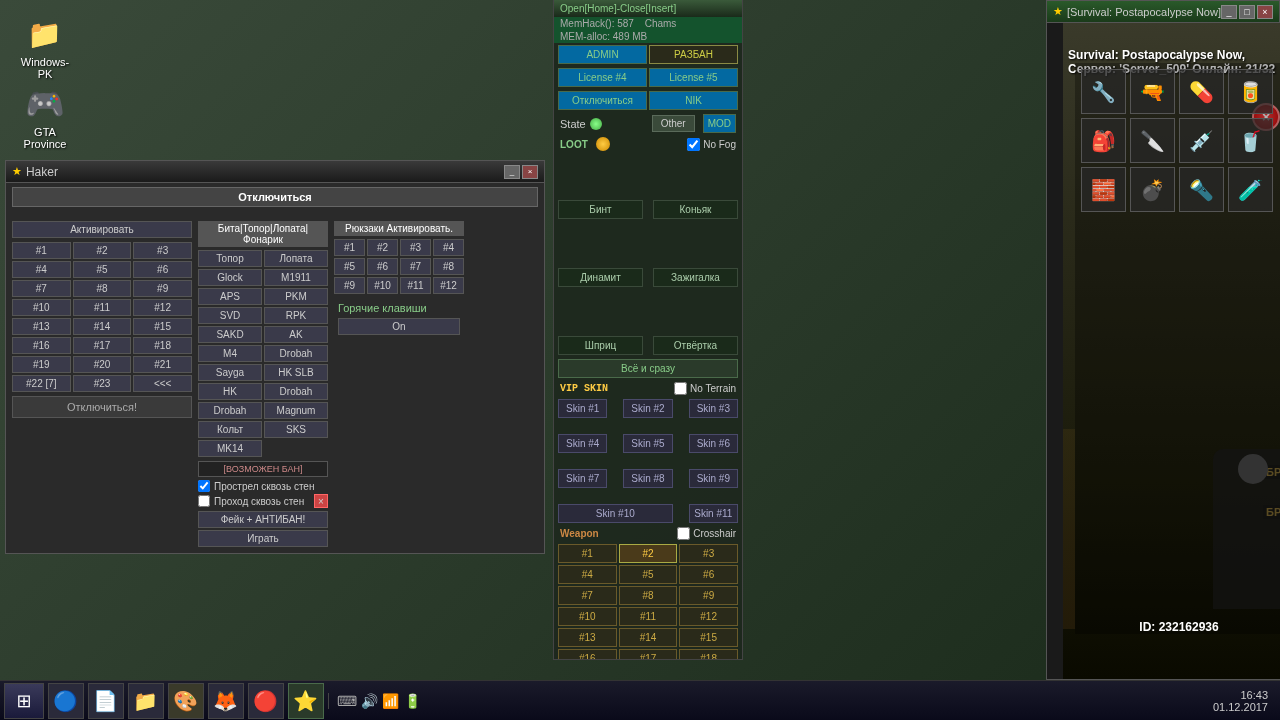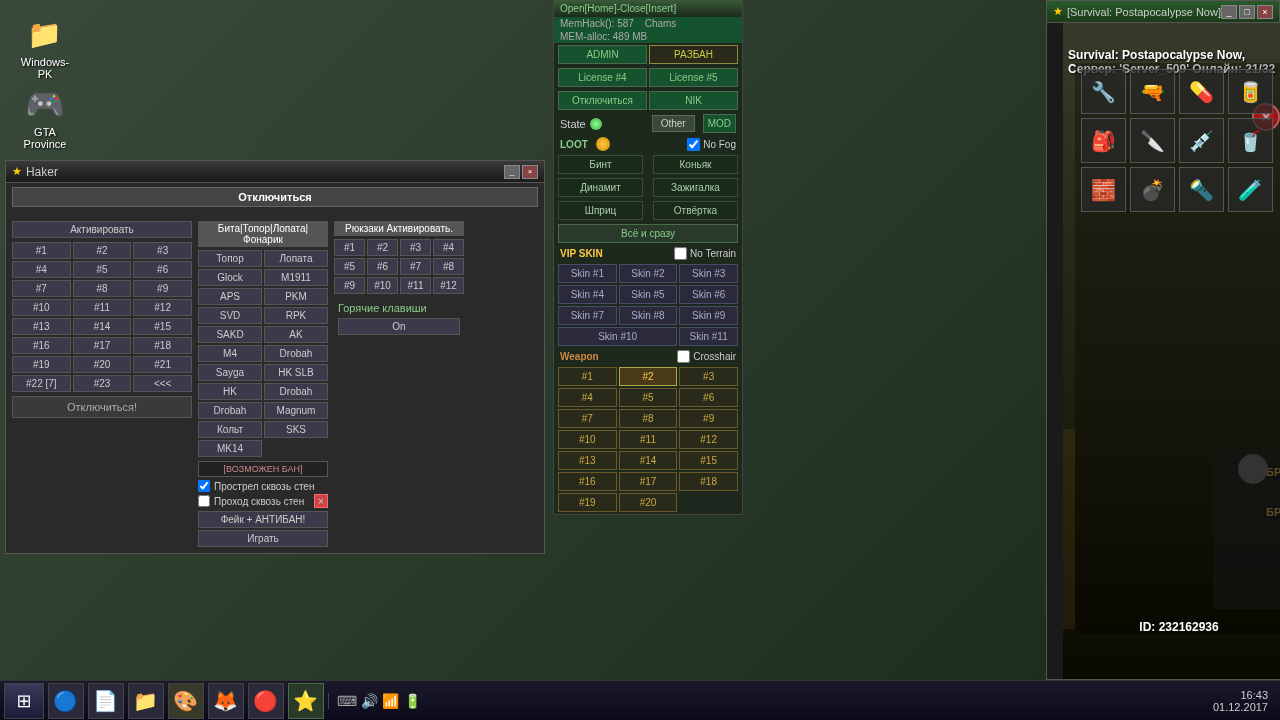--- a/index.html
+++ b/index.html
@@ -251,21 +251,21 @@
       background: #14532d;
     }
 
     .cheat-row {
       display: grid;
       grid-template-columns: 1fr 1fr;
       gap: 2px;
       padding: 2px 4px;
     }
     .cheat-btn {
-      background: #14532d;
+      background: #0369a1;
       border: 1px solid #4a6a4a;
       color: #88cc88;
       padding: 3px 4px;
       text-align: center;
       cursor: pointer;
       font-size: 10px;
     }
     .cheat-btn.yellow { color: #cccc44; border-color: #8a8a44; background: #2a2a1a; }
 
     .state-row {
@@ -293,20 +293,21 @@
       padding: 2px 6px;
     }
     .loot-label { color: #88cc88; font-size: 10px; font-weight: bold; }
     .fog-checkbox { display: flex; align-items: center; gap: 3px; font-size: 10px; color: #ccc; }
 
     .item-grid {
       display: grid;
       grid-template-columns: 1fr 1fr;
       gap: 10px;
       padding: 2px 4px;
+      margin-top: 45px;
     }
     .item-btn {
       background: #1a2a1a;
       border: 1px solid #3a4a3a;
       color: #aaccaa;
       padding: 3px 4px;
       text-align: center;
       cursor: pointer;
       font-size: 10px;
     }
@@ -320,27 +321,27 @@
       padding: 3px;
       text-align: center;
       cursor: pointer;
       font-size: 10px;
     }
 
     .vip-row {
       display: flex; align-items: center; gap: 4px;
       padding: 2px 6px;
     }
-    .vip-label { color: #ffcc44; font-size: 10px; font-weight: bold; }
+    .vip-label { color: #ffcc44; font-size: 10px; font-weight: bold; font-family: Liberation Mono, monospace; }
     .terrain-check { display: flex; align-items: center; gap: 3px; font-size: 10px; color: #ccc; margin-left: auto; }
 
     .skin-grid {
       display: grid;
       grid-template-columns: repeat(3, 1fr);
-      gap: 2px;
+      gap: 16px;
       padding: 2px 4px;
     }
     .skin-btn {
       background: #2a2a3a;
       border: 1px solid #4a4a6a;
       color: #aaaacc;
       padding: 3px 2px;
       text-align: center;
       cursor: pointer;
       font-size: 10px;

